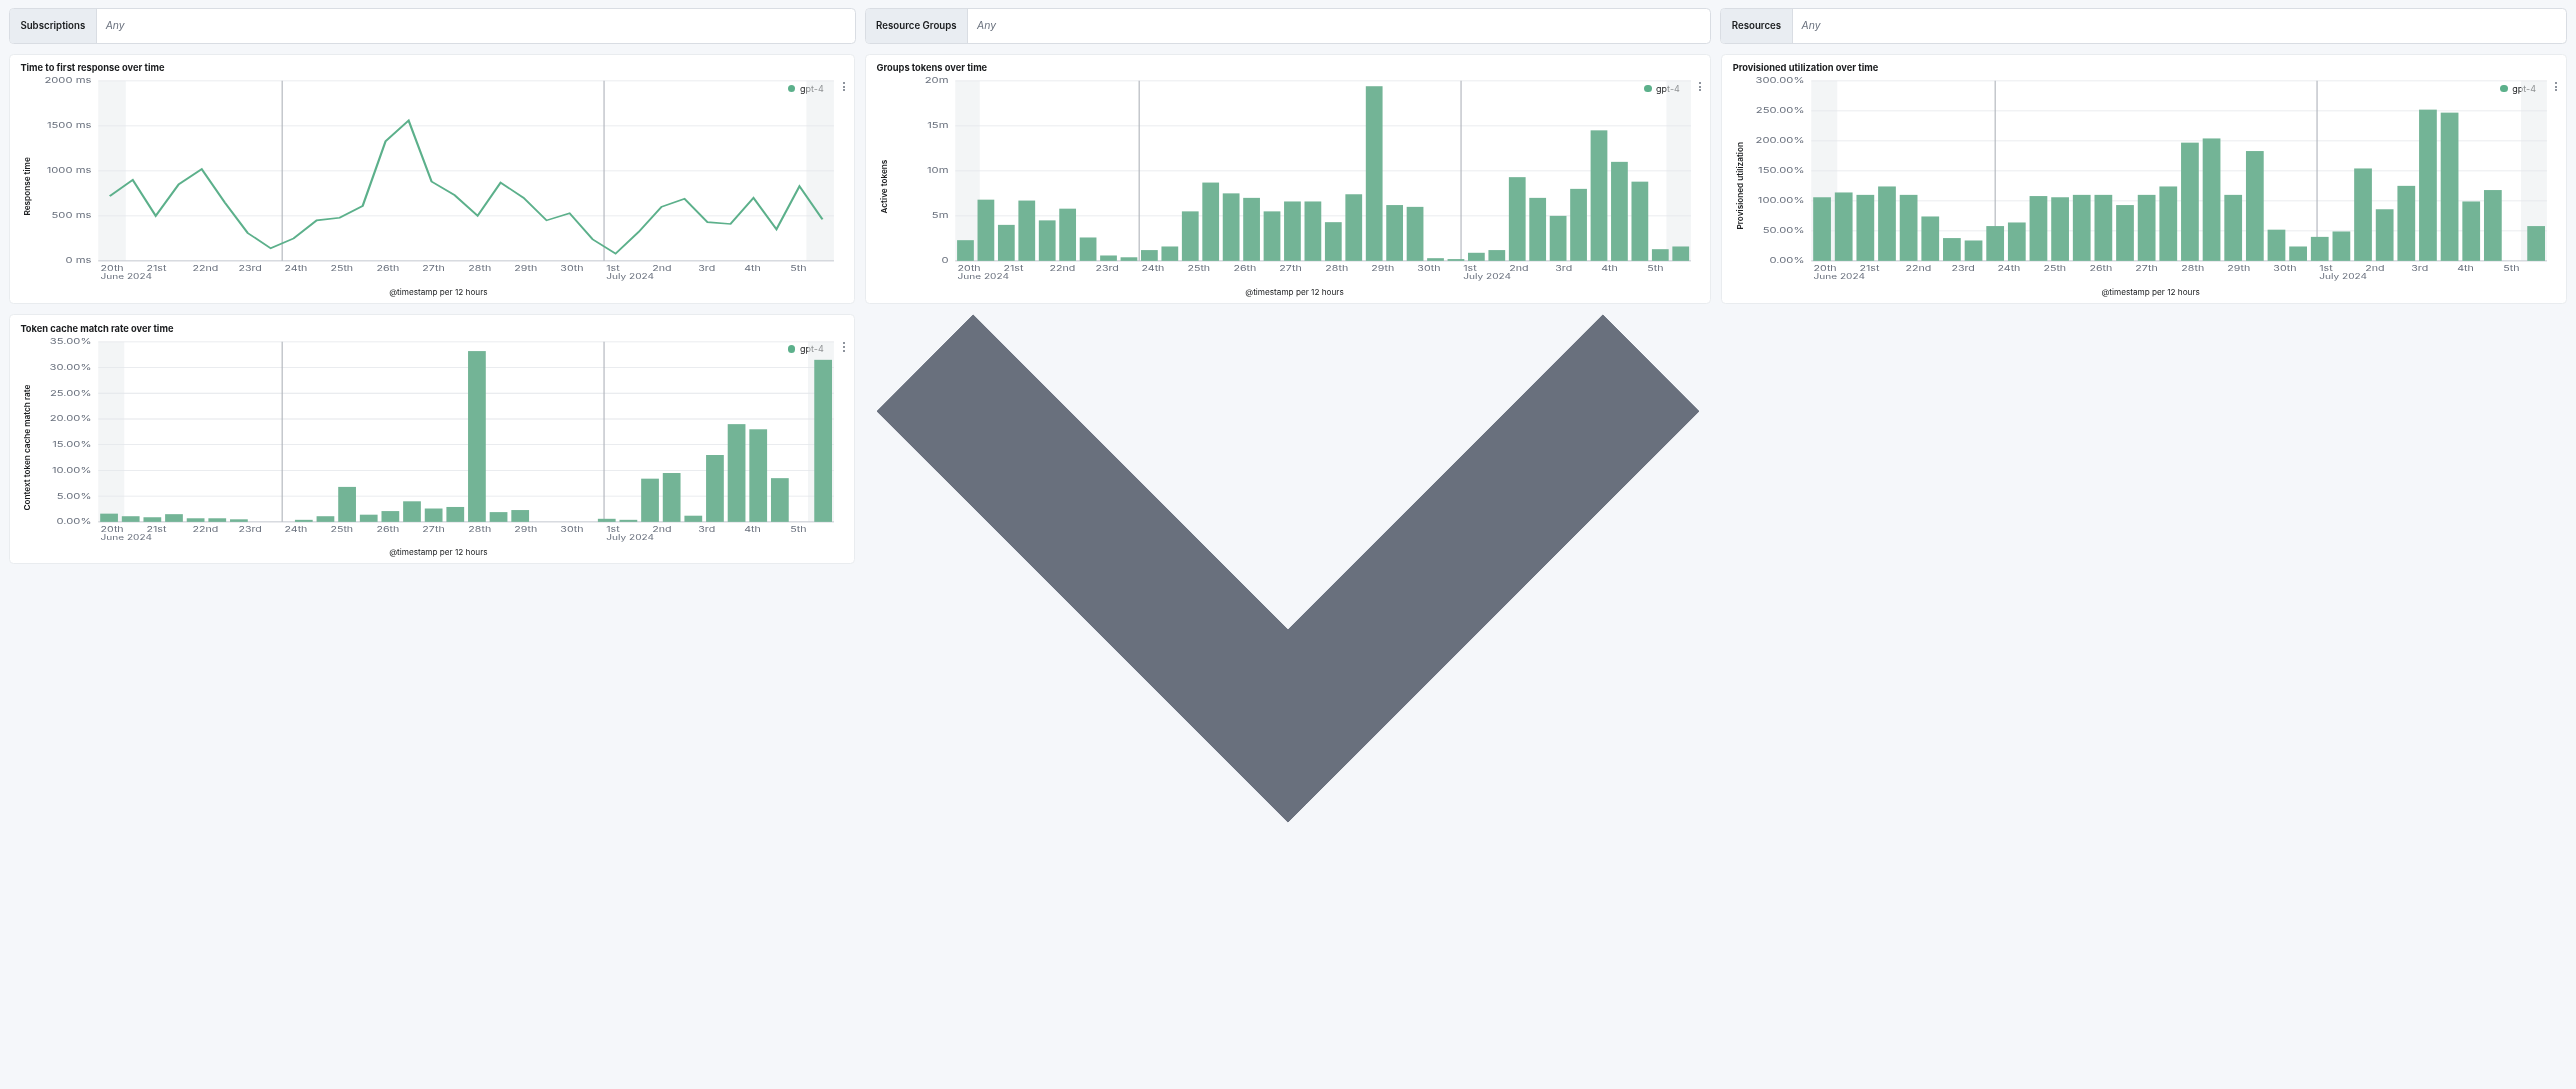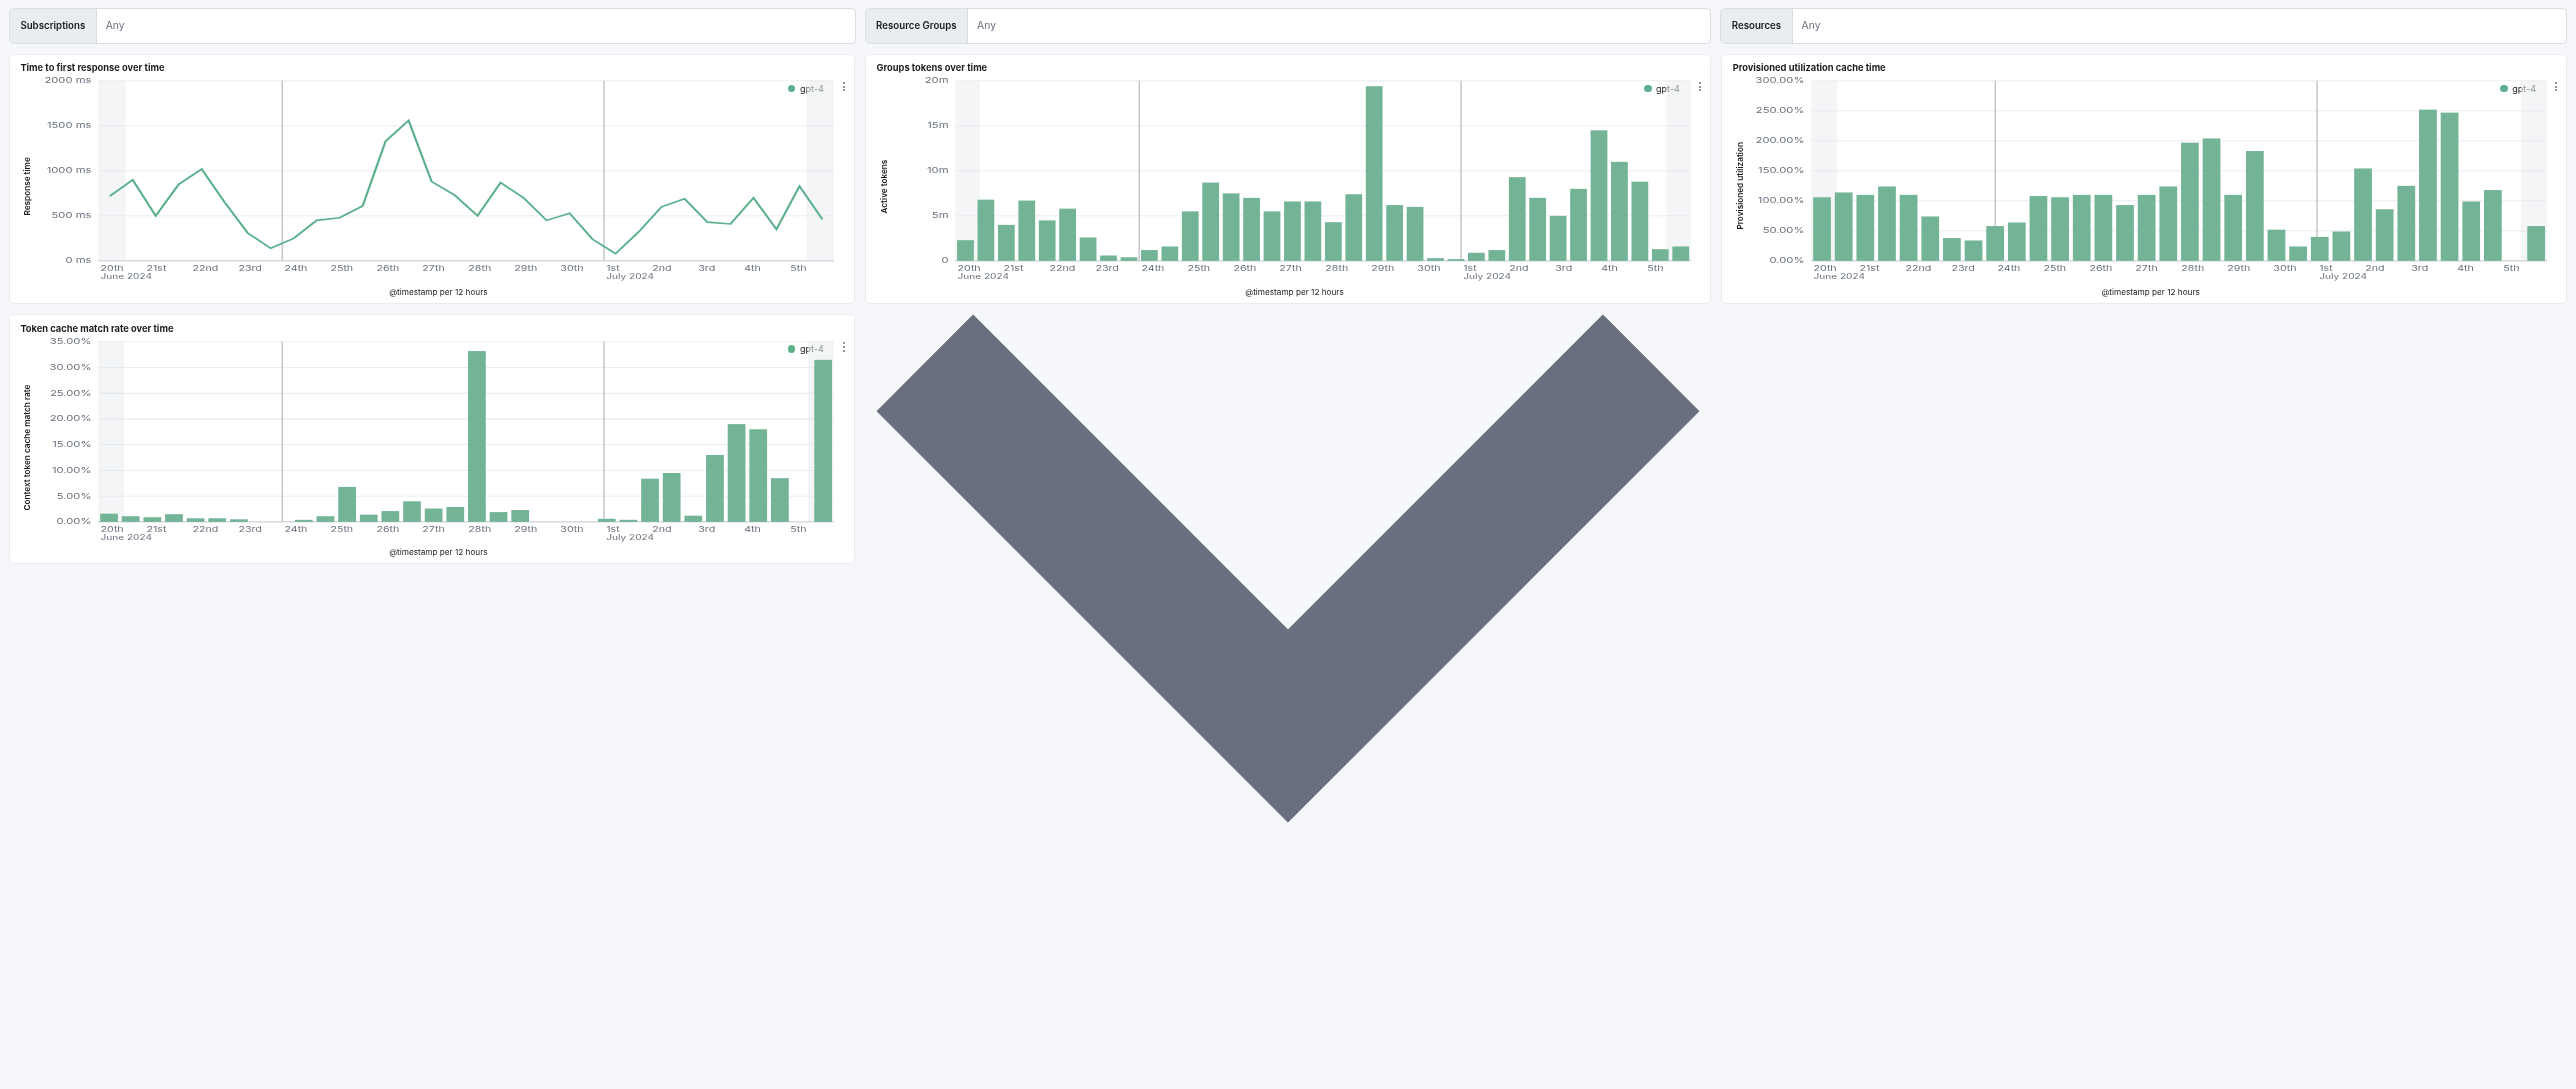--- a/index.html
+++ b/index.html
@@ -34,21 +34,21 @@
     background:var(--panel);overflow:hidden;height:36px;
   }
   .filter-label{
     background:var(--filter-bg);
     padding:0 10.4px;display:flex;align-items:center;
     font-weight:600;font-size:9.7px;color:var(--text);
     border-right:0.7px solid var(--border);
   }
   .filter-value{
     flex:1;display:flex;align-items:center;padding:16px 9px;
-    color:var(--muted);font-size:10.4px;
+    color:var(--muted);font-size:10.4px;font-style:italic;
   }
   .filter-caret{
     display:flex;align-items:center;padding:0 10.4px;color:var(--muted);
   }
 
   
   .grid{
     display:grid;grid-template-columns:1fr 1fr 1fr;gap:10.4px;
   }
   .panel{
@@ -267,21 +267,21 @@
               <rect class="bar" x="677.3016666666667" y="215.44" width="14.896666666666668" height="14.560000000000002"></rect>
               <rect class="bar" x="695.4683333333334" y="212.07999999999998" width="14.896666666666668" height="17.920000000000016"></rect>
             </svg>
           </div>
         <div class="xlabel">@timestamp per 12 hours</div>
       </div>
     </div>
   </div>
 
   <div class="panel">
-    <div class="panel-title">Provisioned utilization cache time</div>
+    <div class="panel-title">Provisioned utilization over time</div>
     <div class="legend">
       <span class="legend-dot"></span>
       <span>gpt-4</span>
     </div>
     <div class="more">
         <span></span>
         <span></span>
         <span></span>
       </div>
     <div class="chart-body">

